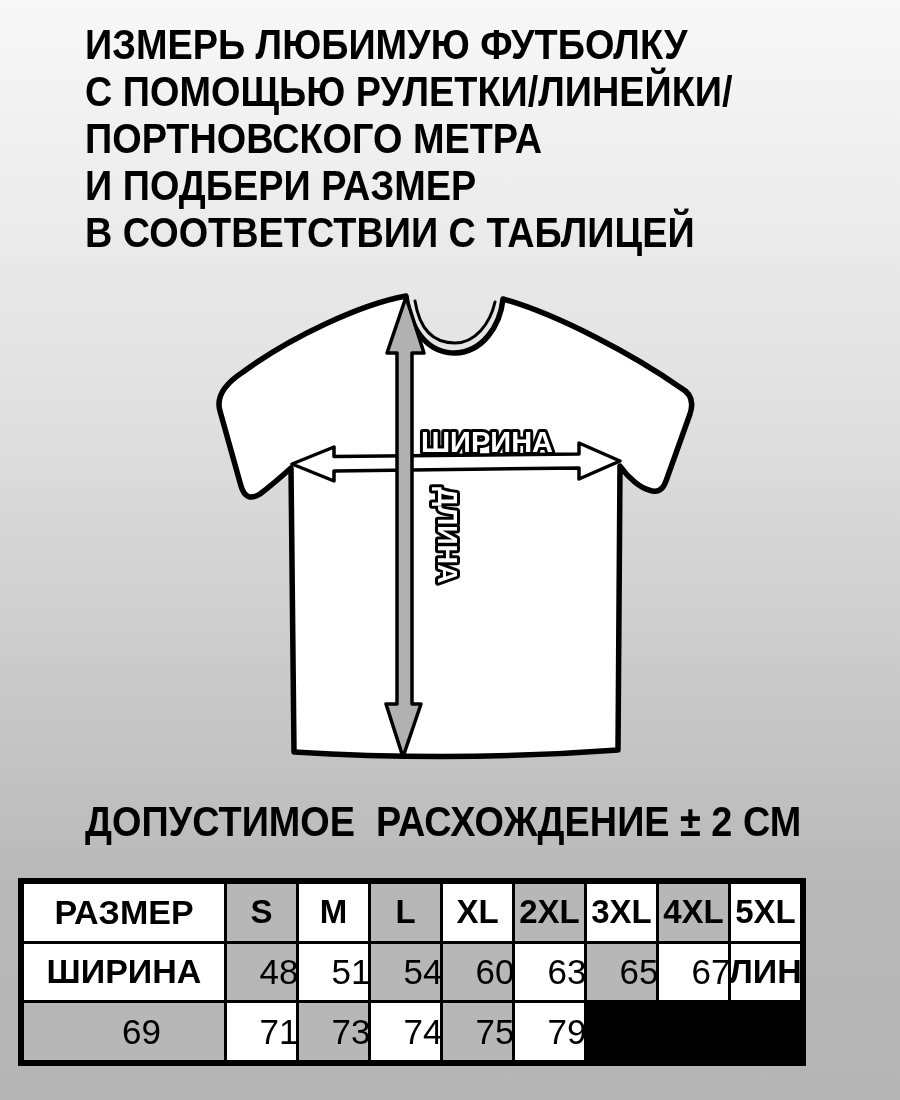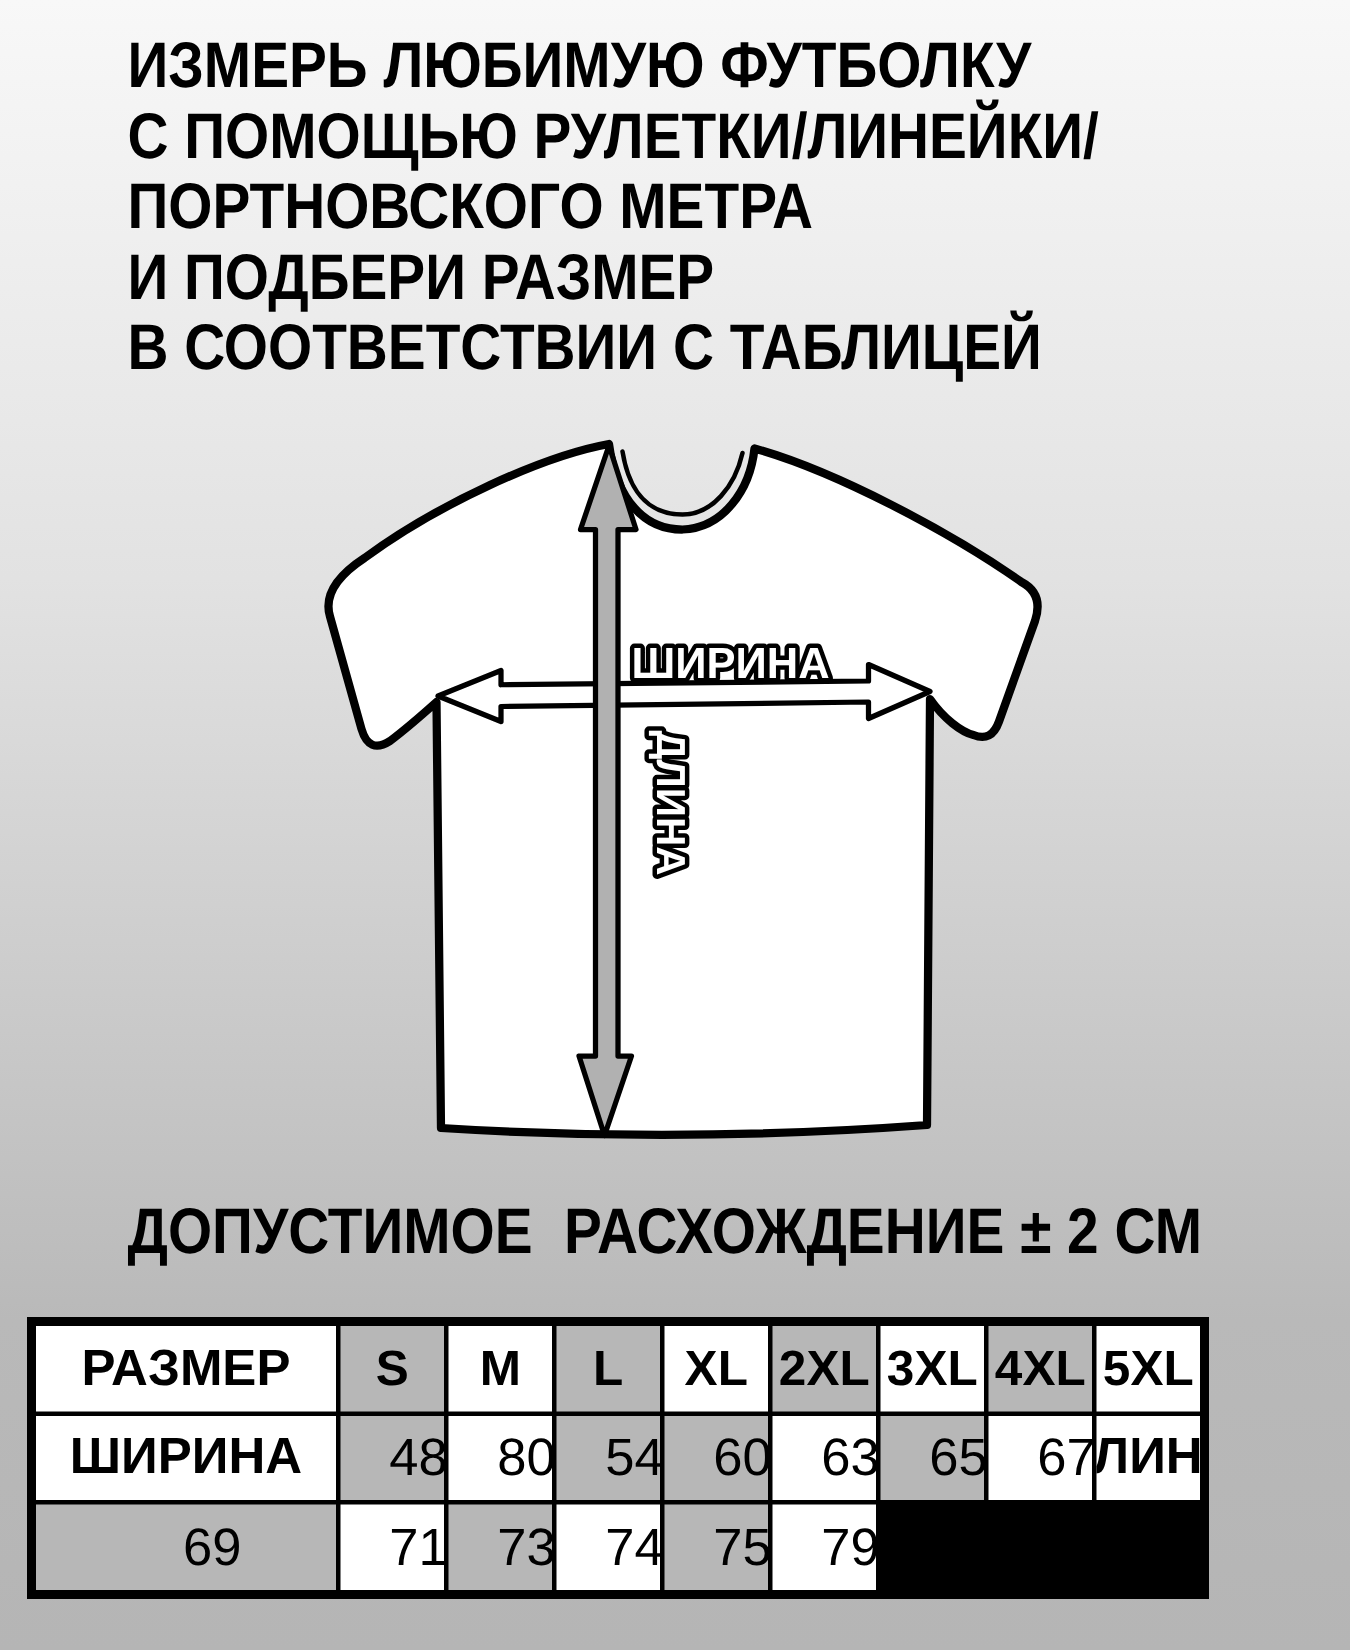--- a/index.html
+++ b/index.html
@@ -95,21 +95,21 @@
     <div class="cell w size">M</div>
     <div class="cell g size">L</div>
     <div class="cell w size">XL</div>
     <div class="cell g size">2XL</div>
     <div class="cell w size">3XL</div>
     <div class="cell g size">4XL</div>
     <div class="cell w size">5XL</div>
 
     <div class="cell w lab">ШИРИНА</div>
     <div class="cell g num">48</div>
-    <div class="cell w num">80</div>
+    <div class="cell w num">51</div>
     <div class="cell g num">54</div>
     <div class="cell g num">60</div>
     <div class="cell w num">63</div>
     <div class="cell g num">65</div>
     <div class="cell w num">67</div>
 
     <div class="cell w lab">ДЛИНА</div>
     <div class="cell g num">69</div>
     <div class="cell w num">71</div>
     <div class="cell g num">73</div>

